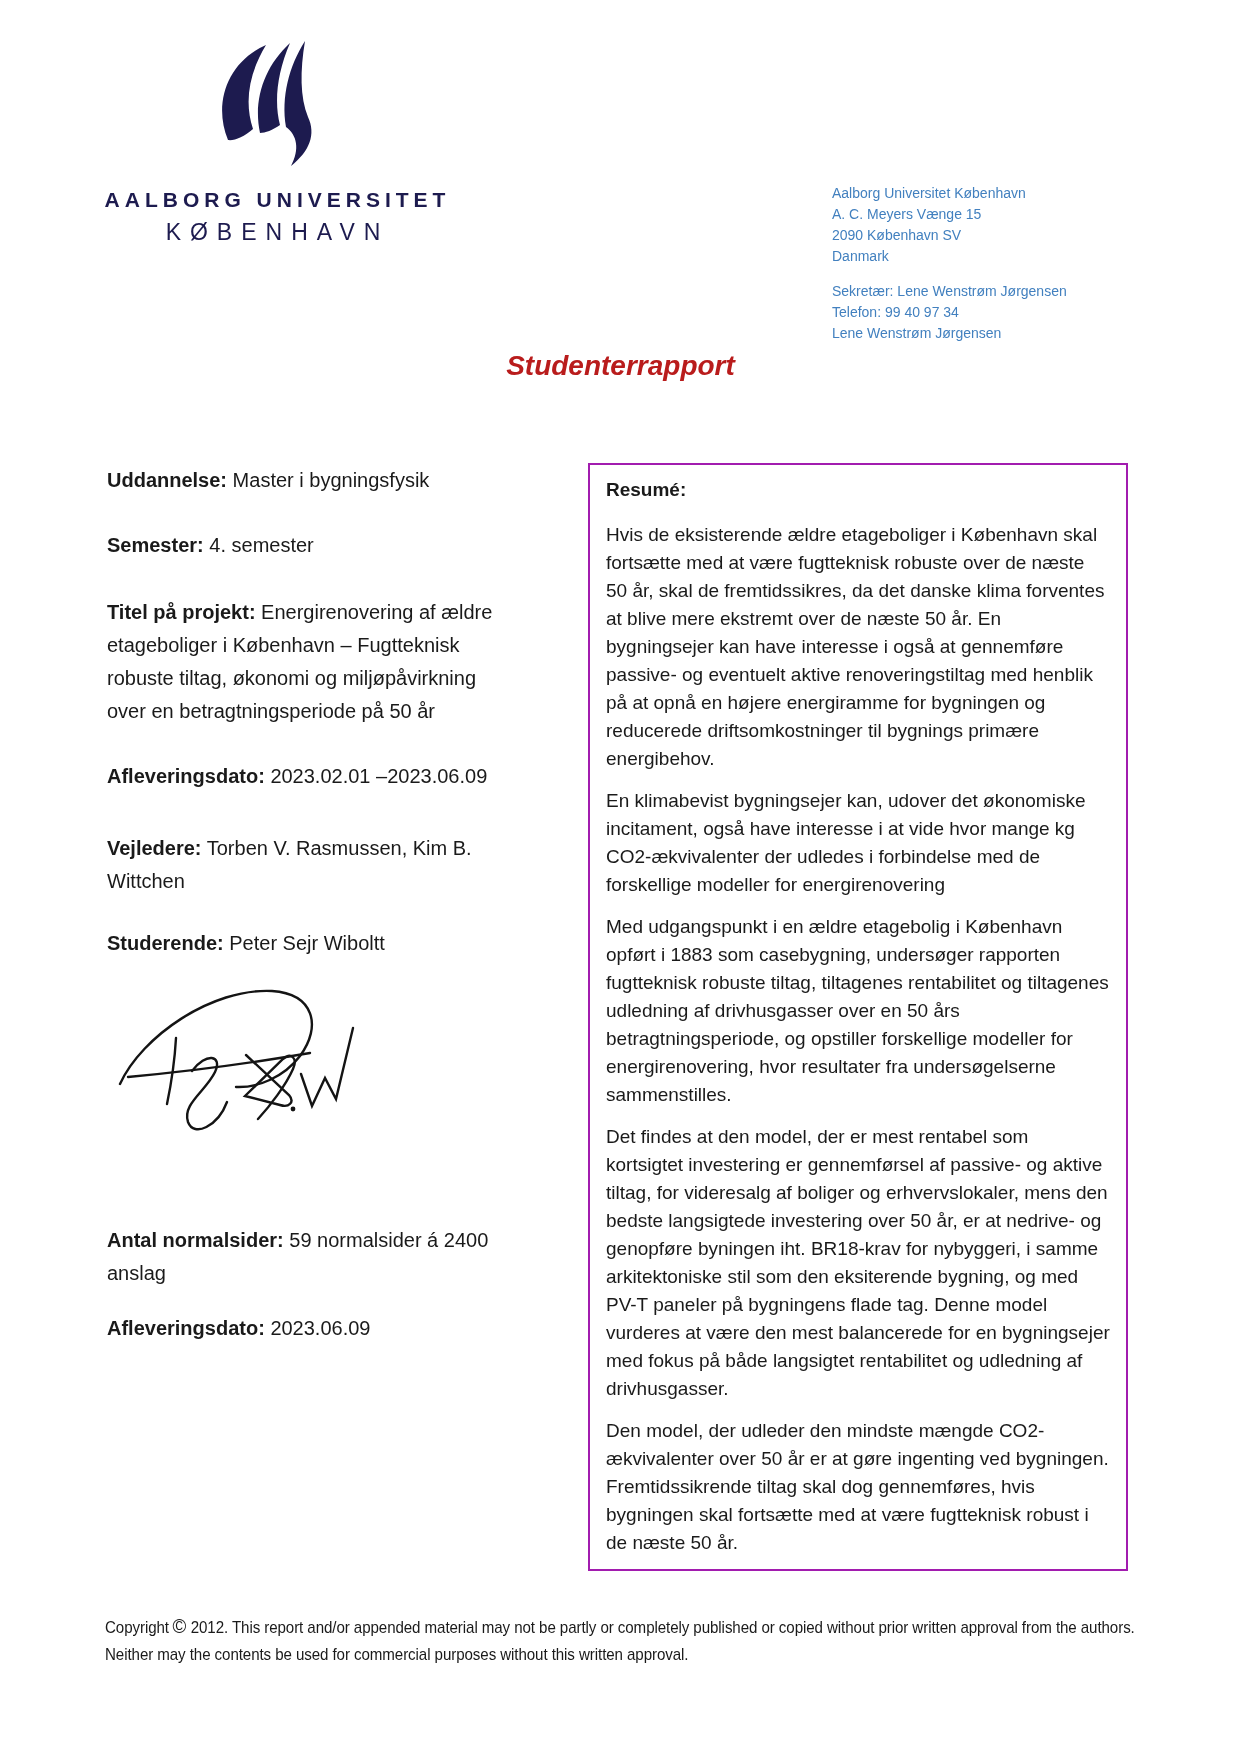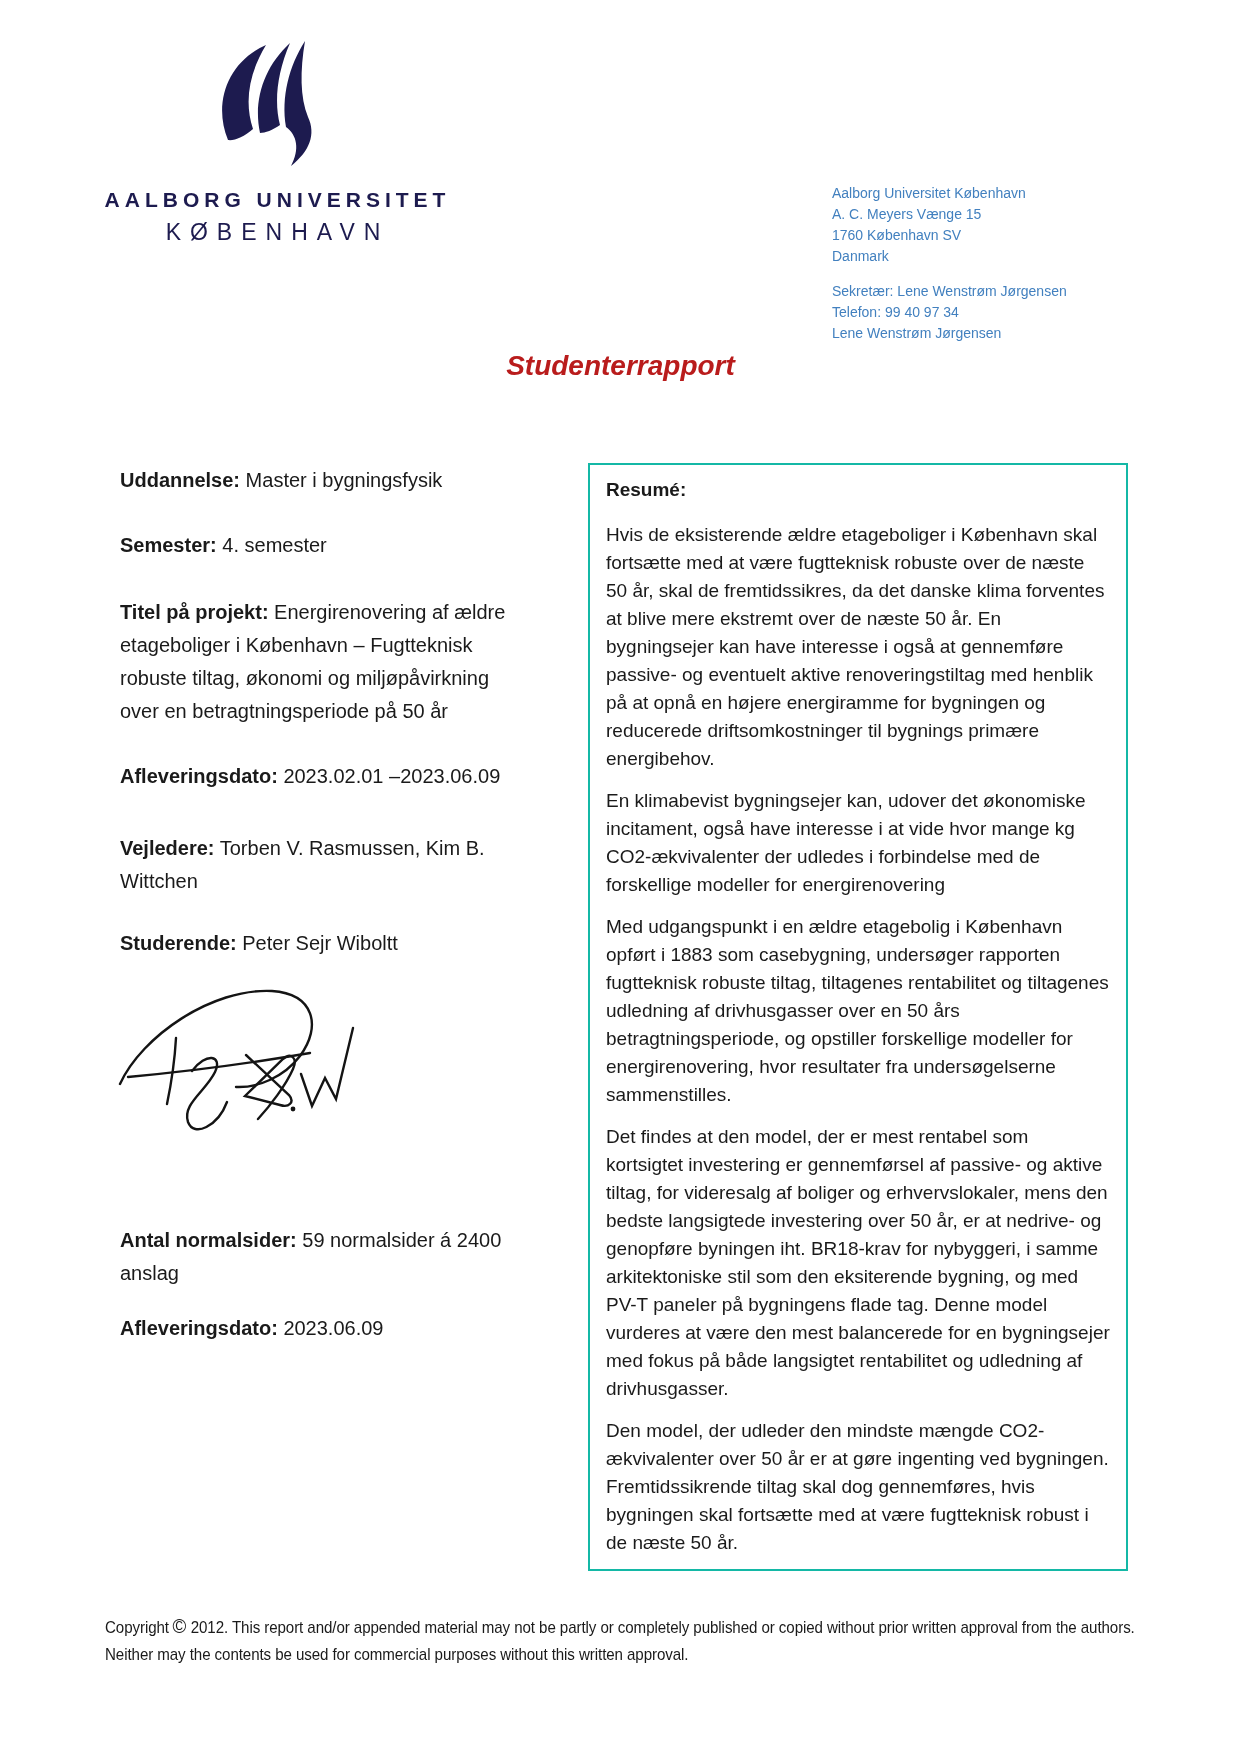--- a/index.html
+++ b/index.html
@@ -17,31 +17,31 @@
 
   
   .address-block{position:absolute;left:832px;top:183px;font-size:14px;line-height:21px;color:#4280bf;}
   .addr-group2{margin-top:14px;}
 
   
   .doc-title{position:absolute;left:0;top:350px;width:1241px;margin:0;text-align:center;
     font-size:28px;font-weight:bold;font-style:italic;color:#b91c1c;}
 
   
-  .field{position:absolute;left:107px;width:400px;font-size:20px;line-height:33px;margin-left:13px;}
+  .field{position:absolute;left:107px;width:400px;font-size:20px;line-height:33px;}
   .flabel{font-weight:bold;}
   .f0{top:464px;} .f1{top:529px;} .f2{top:596px;} .f3{top:760px;}
   .f4{top:832px;} .f5{top:927px;} .f6{top:1224px;} .f7{top:1312px;}
 
   
   .signature{position:absolute;left:112px;top:978px;width:245px;height:185px;}
 
   
   .resume-box{position:absolute;left:588px;top:463px;width:540px;min-height:1081px;
-    box-sizing:border-box;border:2px solid #14b8a6;padding:11px 16px 12px 16px;
+    box-sizing:border-box;border:2px solid #a21caf;padding:11px 16px 12px 16px;
     font-size:19px;line-height:28px;}
   .resume-heading{font-weight:bold;margin:0 0 17px 0;}
   .resume-box p{margin:0 0 14px 0;}
   .resume-box p:last-child{margin-bottom:0;}
 
   
   .footer{position:absolute;left:105px;top:1612px;width:1180px;
     font-size:17px;line-height:27px;transform:scaleX(0.89);transform-origin:0 0;
     letter-spacing:-0.1px;}
   .csym{font-size:21px;margin:0 5px 0 4px;}
@@ -60,21 +60,21 @@
       </g>
     </svg>
     <div class="logo-line1">AALBORG UNIVERSITET</div>
     <div class="logo-line2">KØBENHAVN</div>
   </div>
 
   <div class="address-block">
     <div class="addr-group">
       <div>Aalborg Universitet København</div>
       <div>A. C. Meyers Vænge 15</div>
-      <div>1760 København SV</div>
+      <div>2090 København SV</div>
       <div>Danmark</div>
     </div>
     <div class="addr-group addr-group2">
       <div>Sekretær: Lene Wenstrøm Jørgensen</div>
       <div>Telefon: 99 40 97 34</div>
       <div>Lene Wenstrøm Jørgensen</div>
     </div>
   </div>
 
   <h1 class="doc-title">Studenterrapport</h1>

